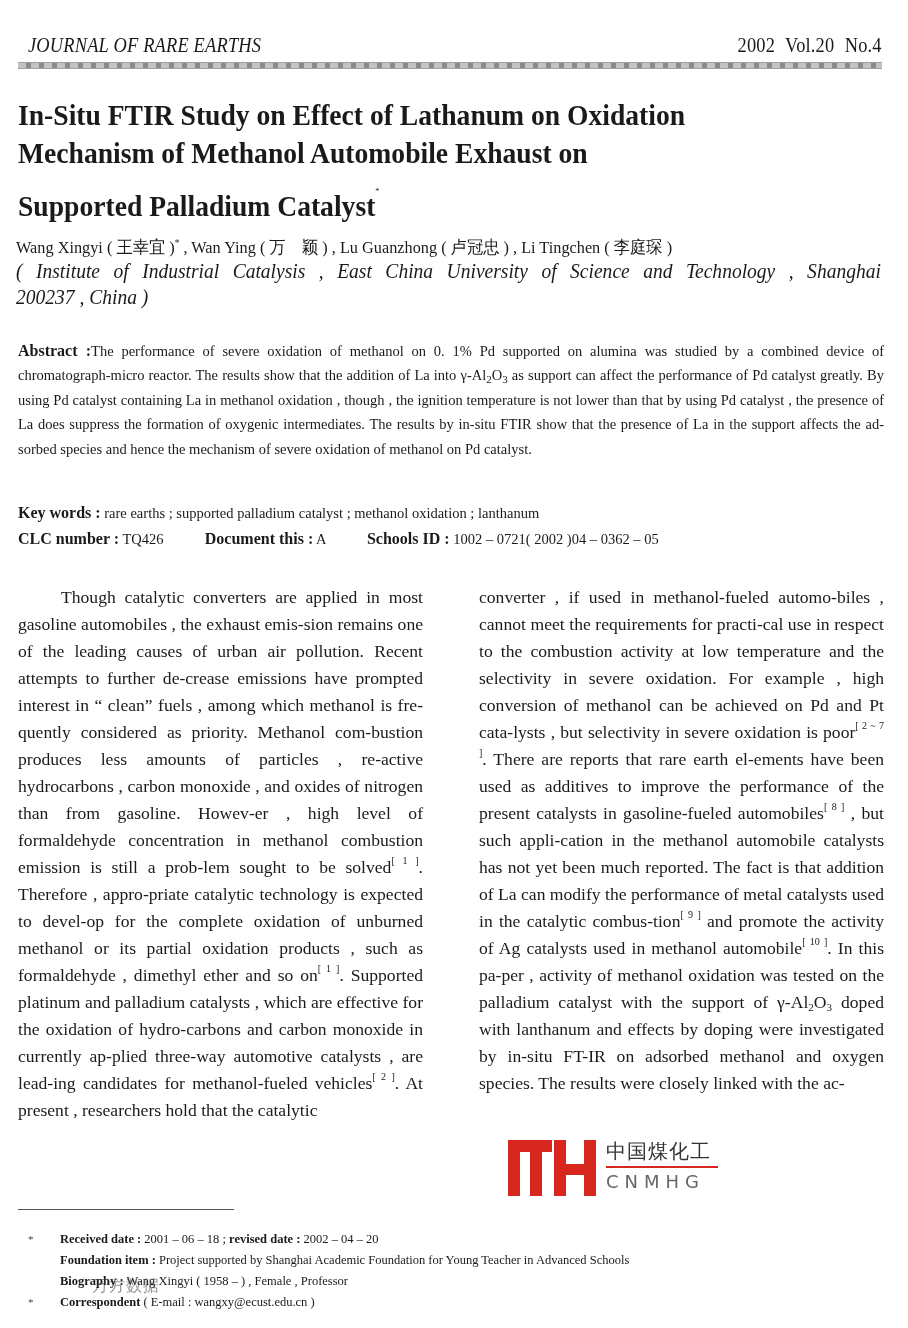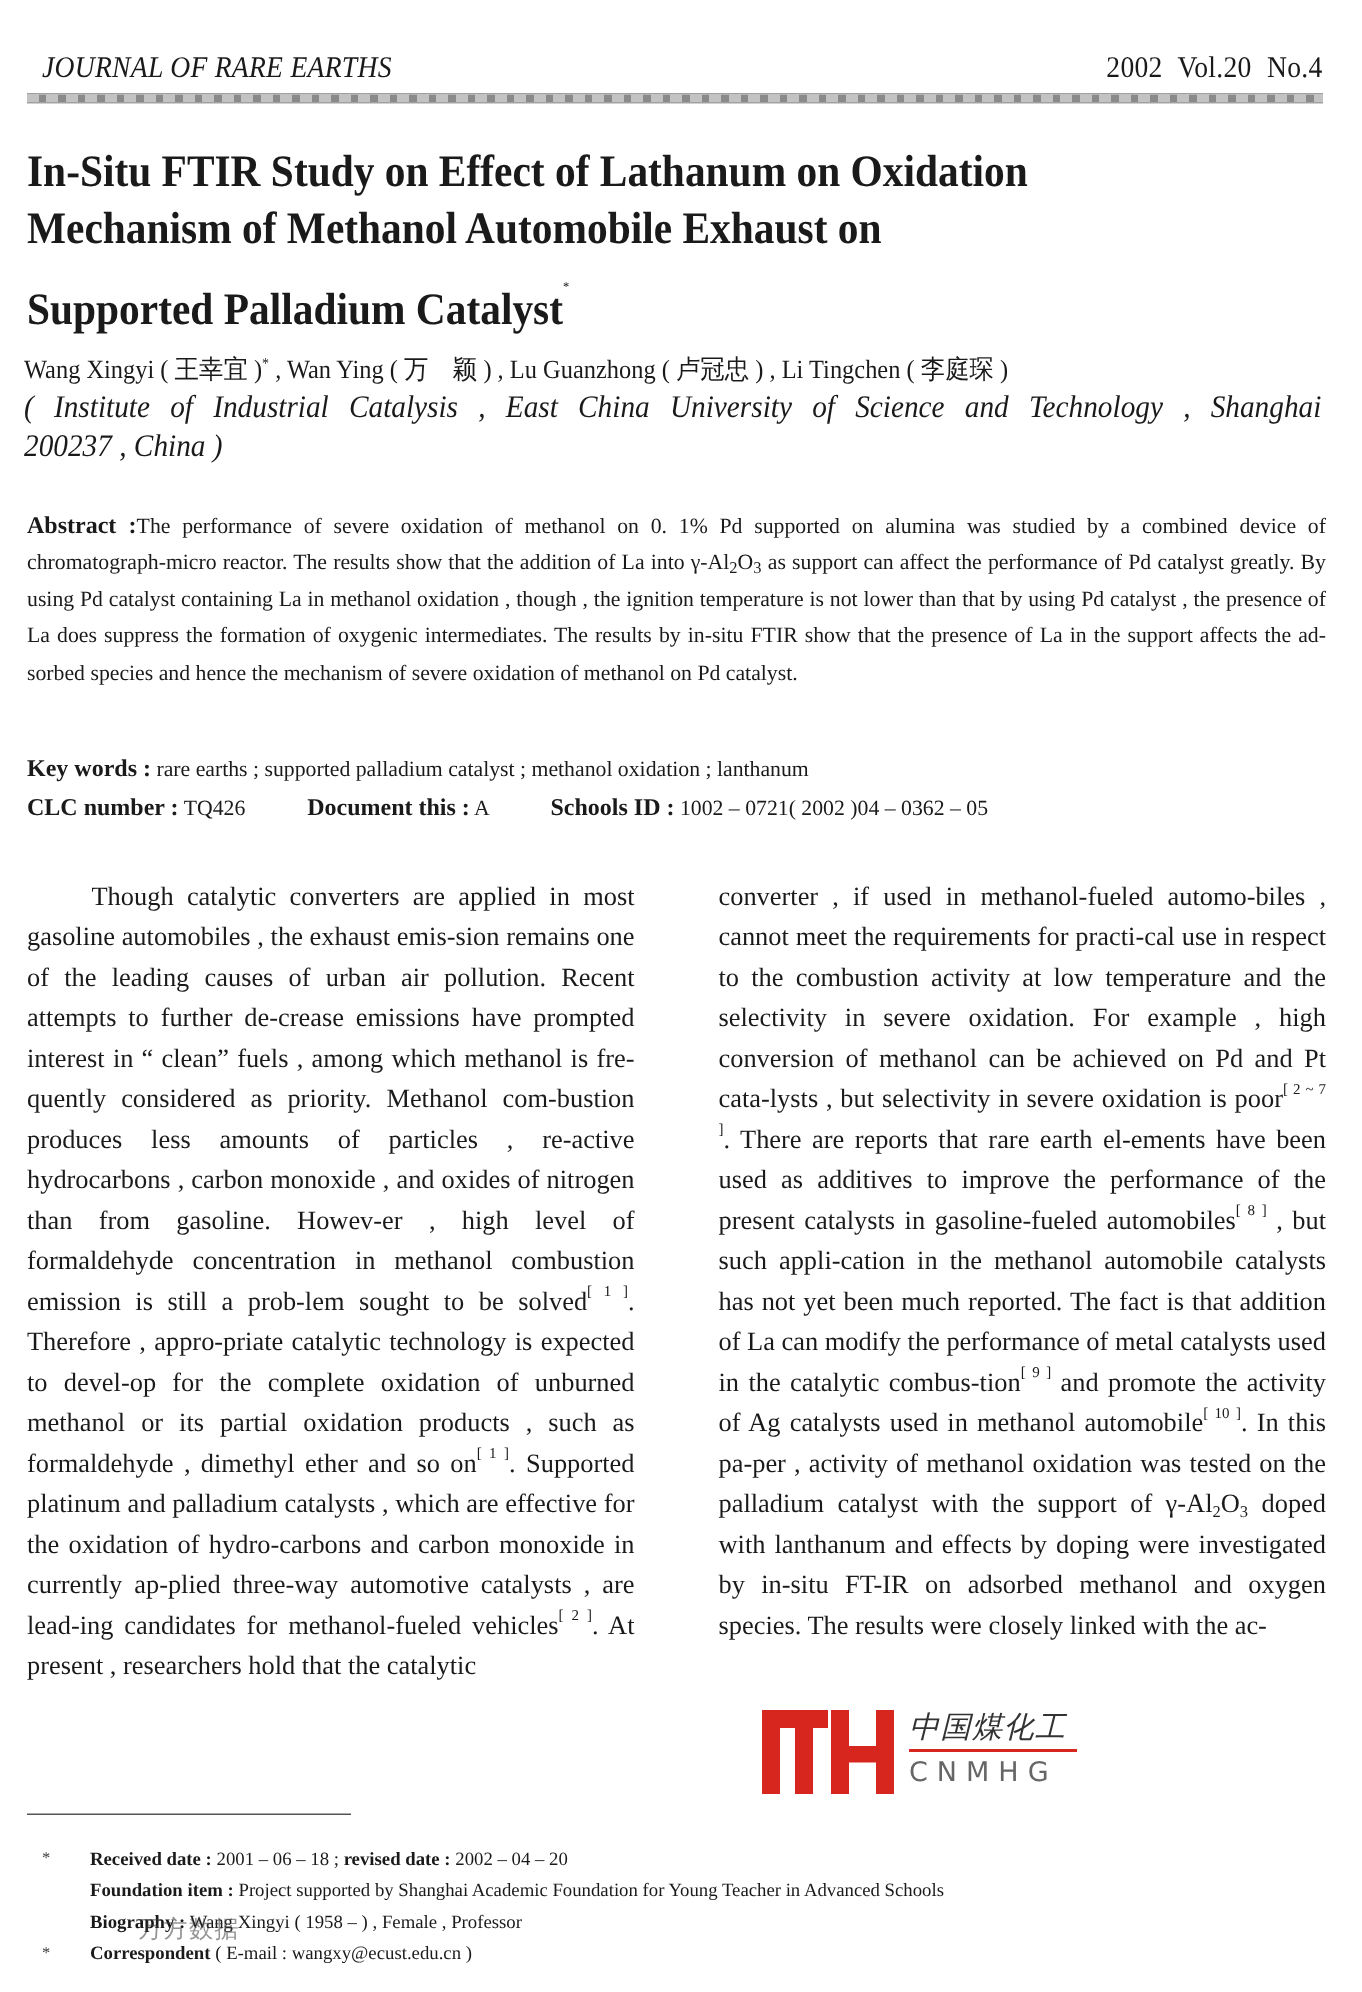--- a/index.html
+++ b/index.html
@@ -62,21 +62,21 @@
     .foot .star { position: absolute; left: -12px; font-size: 11px; color: #444; }
     .foot-line { position: relative; padding-left: 20px; white-space: nowrap; }
     .watermark-cn {
       position: absolute; left: 92px; top: 1276px; font-family: "DejaVu Sans", sans-serif;
       font-size: 16px; color: rgba(60,60,60,0.55); letter-spacing: 1px;
     }
     .logo { position: absolute; left: 508px; top: 1136px; width: 225px; height: 60px; background: #fff; }
     .logo .mark { position: absolute; left: 0; top: 0; width: 88px; height: 60px; }
     .logo .cn-text {
       position: absolute; left: 98px; top: 2px; font-family: "DejaVu Sans", sans-serif;
-      font-size: 20px; color: #333; letter-spacing: 1px; font-style: italic;
+      font-size: 20px; color: #333; letter-spacing: 1px;
     }
     .logo .line { position: absolute; left: 98px; top: 30px; width: 112px; height: 2px; background: #d7261e; }
     .logo .en-text {
       position: absolute; left: 98px; top: 35px; font-family: "DejaVu Sans", sans-serif;
       font-size: 18px; color: #666; letter-spacing: 6px;
     }
   </style>
 </head>
 <body>
 

